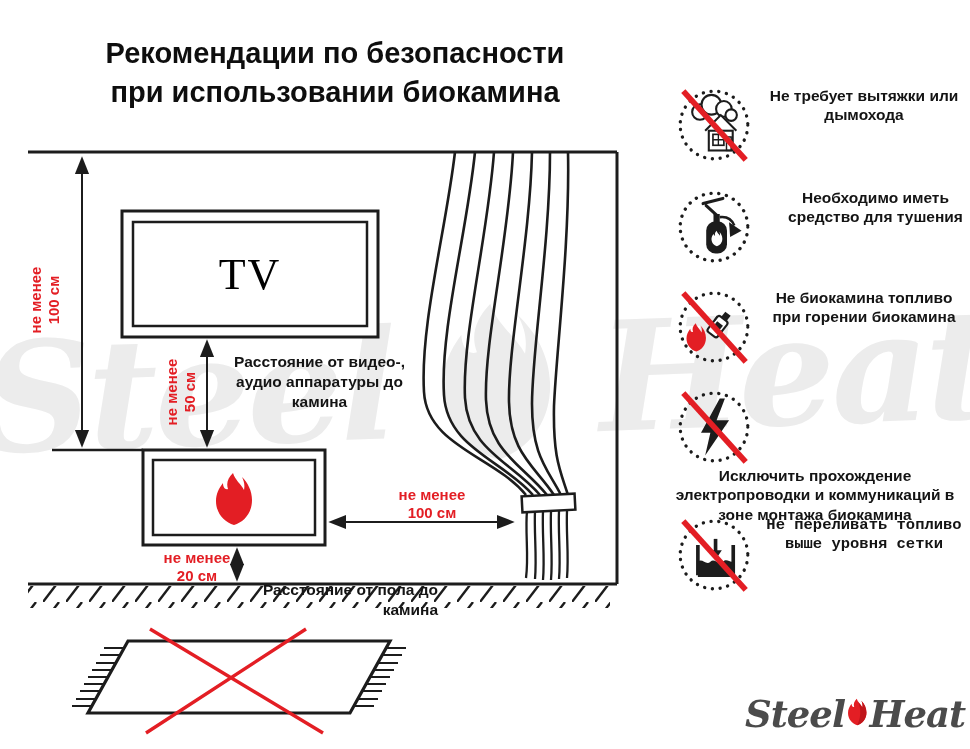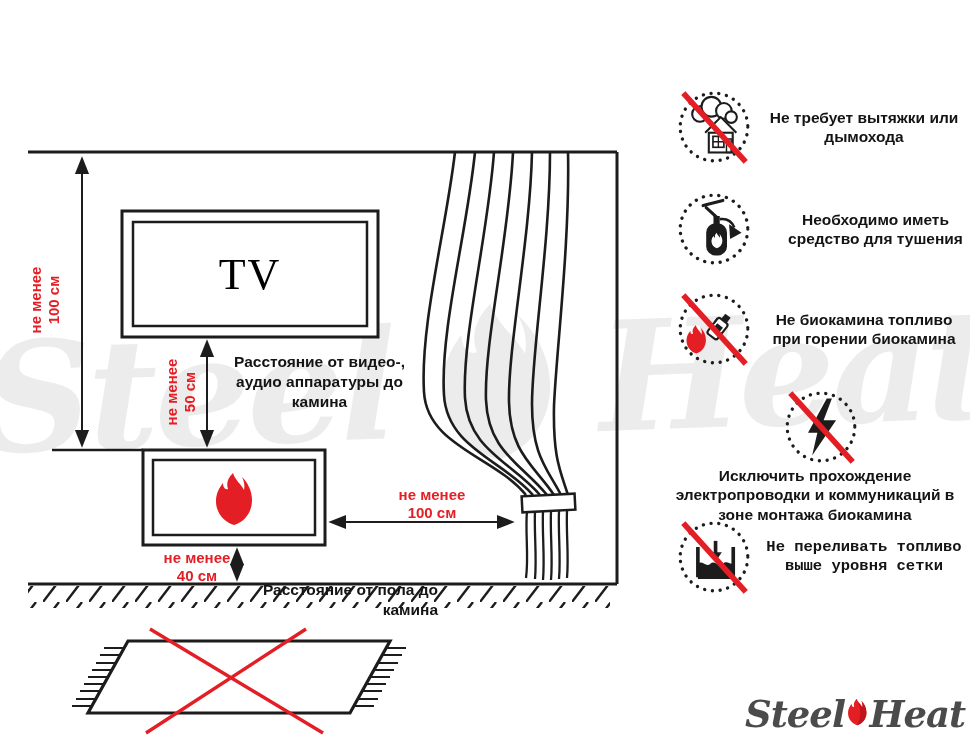--- a/index.html
+++ b/index.html
@@ -29,21 +29,21 @@
     left:122px;top:211px;width:256px;height:126px;display:flex;align-items:center;justify-content:center;
     font-family:"Liberation Serif", serif;font-size:44px;color:#000000;letter-spacing:2px;
   }
   .dim{color:#e31e24;font-weight:bold;font-size:15px;line-height:1.18;text-align:center;white-space:nowrap;}
   .dim span{display:block;}
   .dim.rot{transform:translate(-50%,-50%) rotate(-90deg);}
   .caption{color:#141414;font-weight:bold;font-size:15.5px;line-height:1.28;text-align:center;}
   
   .safety-row{
     position:absolute;left:655px;width:312px;height:82px;z-index:2;
-    display:flex;align-items:center;
+    display:flex;align-items:flex-start;
   }
   .safety-icon{width:78px;height:78px;margin-left:20px;flex:0 0 auto;}
   .safety-text{
     flex:1;margin-left:8px;text-align:center;color:#141414;
     font-weight:bold;font-size:15.5px;line-height:1.25;
   }
   
   .logo{
     position:absolute;left:745px;top:686px;width:220px;height:56px;z-index:2;
     display:flex;align-items:center;justify-content:center;
@@ -60,20 +60,24 @@
 <div id="canvas">
 
   <div class="watermark">
     <span class="wm-word">Steel</span>
     <svg width="120" height="160" viewBox="0 0 40 52">
       <path d="M19,0 C21,7 27,11 30,17 C31,12 30,8 28,4 C34,10 38,18 38,27 C38,40 30,49 20,52 C10,49 2,40 2,28 C2,21 5,15 9,10 C9,14 11,17 14,16 C12,10 14,5 19,0 Z" fill="#ececec"></path>
     </svg>
     <span class="wm-word">Heat</span>
   </div>
 
+  <div class="title">
+    <div>Рекомендации по безопасности</div>
+    <div>при использовании биокамина</div>
+  </div>
 
   <svg class="diagram-svg" width="600" height="610" viewBox="0 0 600 610">
     <defs>
       <marker id="arw" markerWidth="9" markerHeight="9" viewBox="0 0 10 10" refX="8.5" refY="5" orient="auto-start-reverse">
         <path d="M0,1 L10,5 L0,9 Z" fill="#1c1c1c"></path>
       </marker>
       <pattern id="hatch" width="23" height="21" patternUnits="userSpaceOnUse">
         <line x1="0" y1="21" x2="16" y2="0" stroke="#1c1c1c" stroke-width="2.4"></line>
       </pattern>
     </defs>
@@ -133,21 +137,21 @@
 
   <div class="overlay dim rot" style="left:181px;top:392px;">
     <span>не менее</span>
     <span>50 см</span>
   </div>
 
   <div class="overlay caption" style="left:222px;top:352px;width:195px;">Расстояние от видео-, аудио аппаратуры до камина</div>
 
   <div class="overlay dim" style="left:155px;top:549px;width:84px;">
     <span>не менее</span>
-    <span>40 см</span>
+    <span>20 см</span>
   </div>
 
   <div class="overlay caption" style="left:252px;top:580px;width:186px;text-align:right;">Расстояние от пола до камина</div>
 
   <div class="overlay dim" style="left:389px;top:486px;width:86px;">
     <span>не менее</span>
     <span>100 см</span>
   </div>
 
   <div class="safety-row" style="top:86px;">

